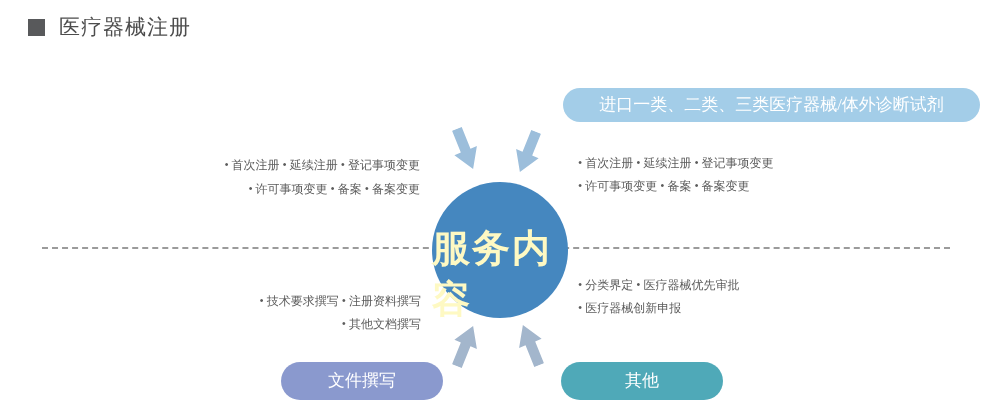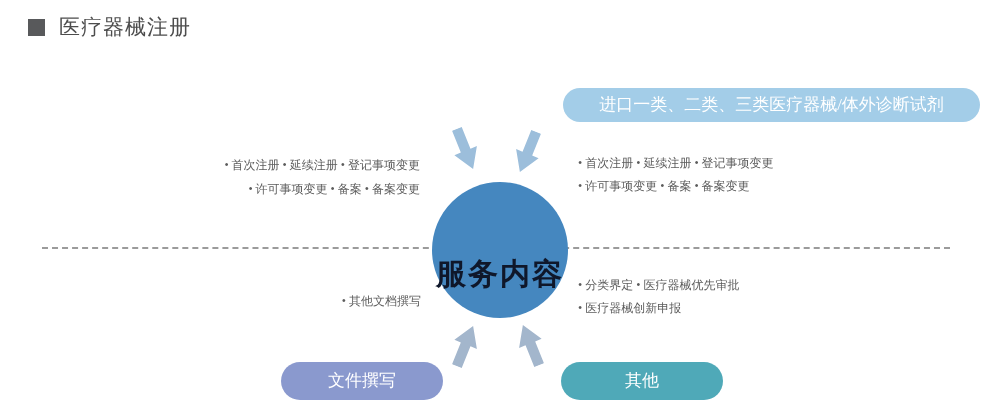--- a/index.html
+++ b/index.html
@@ -25,21 +25,21 @@
   .txt-tl{left:48px;top:153px;width:372px;text-align:right;line-height:24px;}
   .txt-tr{left:578px;top:152px;width:400px;text-align:left;line-height:23px;}
   .txt-bl{left:120px;top:290px;width:301px;text-align:right;line-height:23px;}
   .txt-br{left:578px;top:274px;width:400px;text-align:left;line-height:23px;}
   
   .circle{
     position:absolute;left:432px;top:182px;width:136px;height:136px;border-radius:50%;
     background:var(--circle-blue);z-index:3;display:flex;align-items:center;justify-content:center;
   }
   .circle-label{
-    color:#0f172a;font-size:30px;font-weight:bold;letter-spacing:2px;
+    color:#fef9c3;font-size:38px;font-weight:bold;letter-spacing:2px;
     font-family:"Liberation Sans","DejaVu Sans",sans-serif;
     margin-top:48px;
   }
   
   .arrow{position:absolute;width:26px;height:44px;z-index:2;}
   .arrow svg{display:block;width:100%;height:100%;}
   .arrow-tl{left:452px;top:127px;transform:rotate(-22deg);}
   .arrow-tr{left:515px;top:130px;transform:rotate(22deg);}
   .arrow-bl{left:452px;top:324px;transform:rotate(202deg);}
   .arrow-br{left:518px;top:323px;transform:rotate(158deg);}
@@ -66,20 +66,21 @@
     <div class="line">• 首次注册 • 延续注册 • 登记事项变更</div>
     <div class="line">• 许可事项变更 • 备案 • 备案变更</div>
   </div>
 
   <div class="txt txt-tr">
     <div class="line">• 首次注册 • 延续注册 • 登记事项变更</div>
     <div class="line">• 许可事项变更 • 备案 • 备案变更</div>
   </div>
 
   <div class="txt txt-bl">
+    <div class="line">• 技术要求撰写 • 注册资料撰写</div>
     <div class="line">• 其他文档撰写</div>
   </div>
 
   <div class="txt txt-br">
     <div class="line">• 分类界定 • 医疗器械优先审批</div>
     <div class="line">• 医疗器械创新申报</div>
   </div>
 
   <div class="circle">
     <span class="circle-label">服务内容</span>

